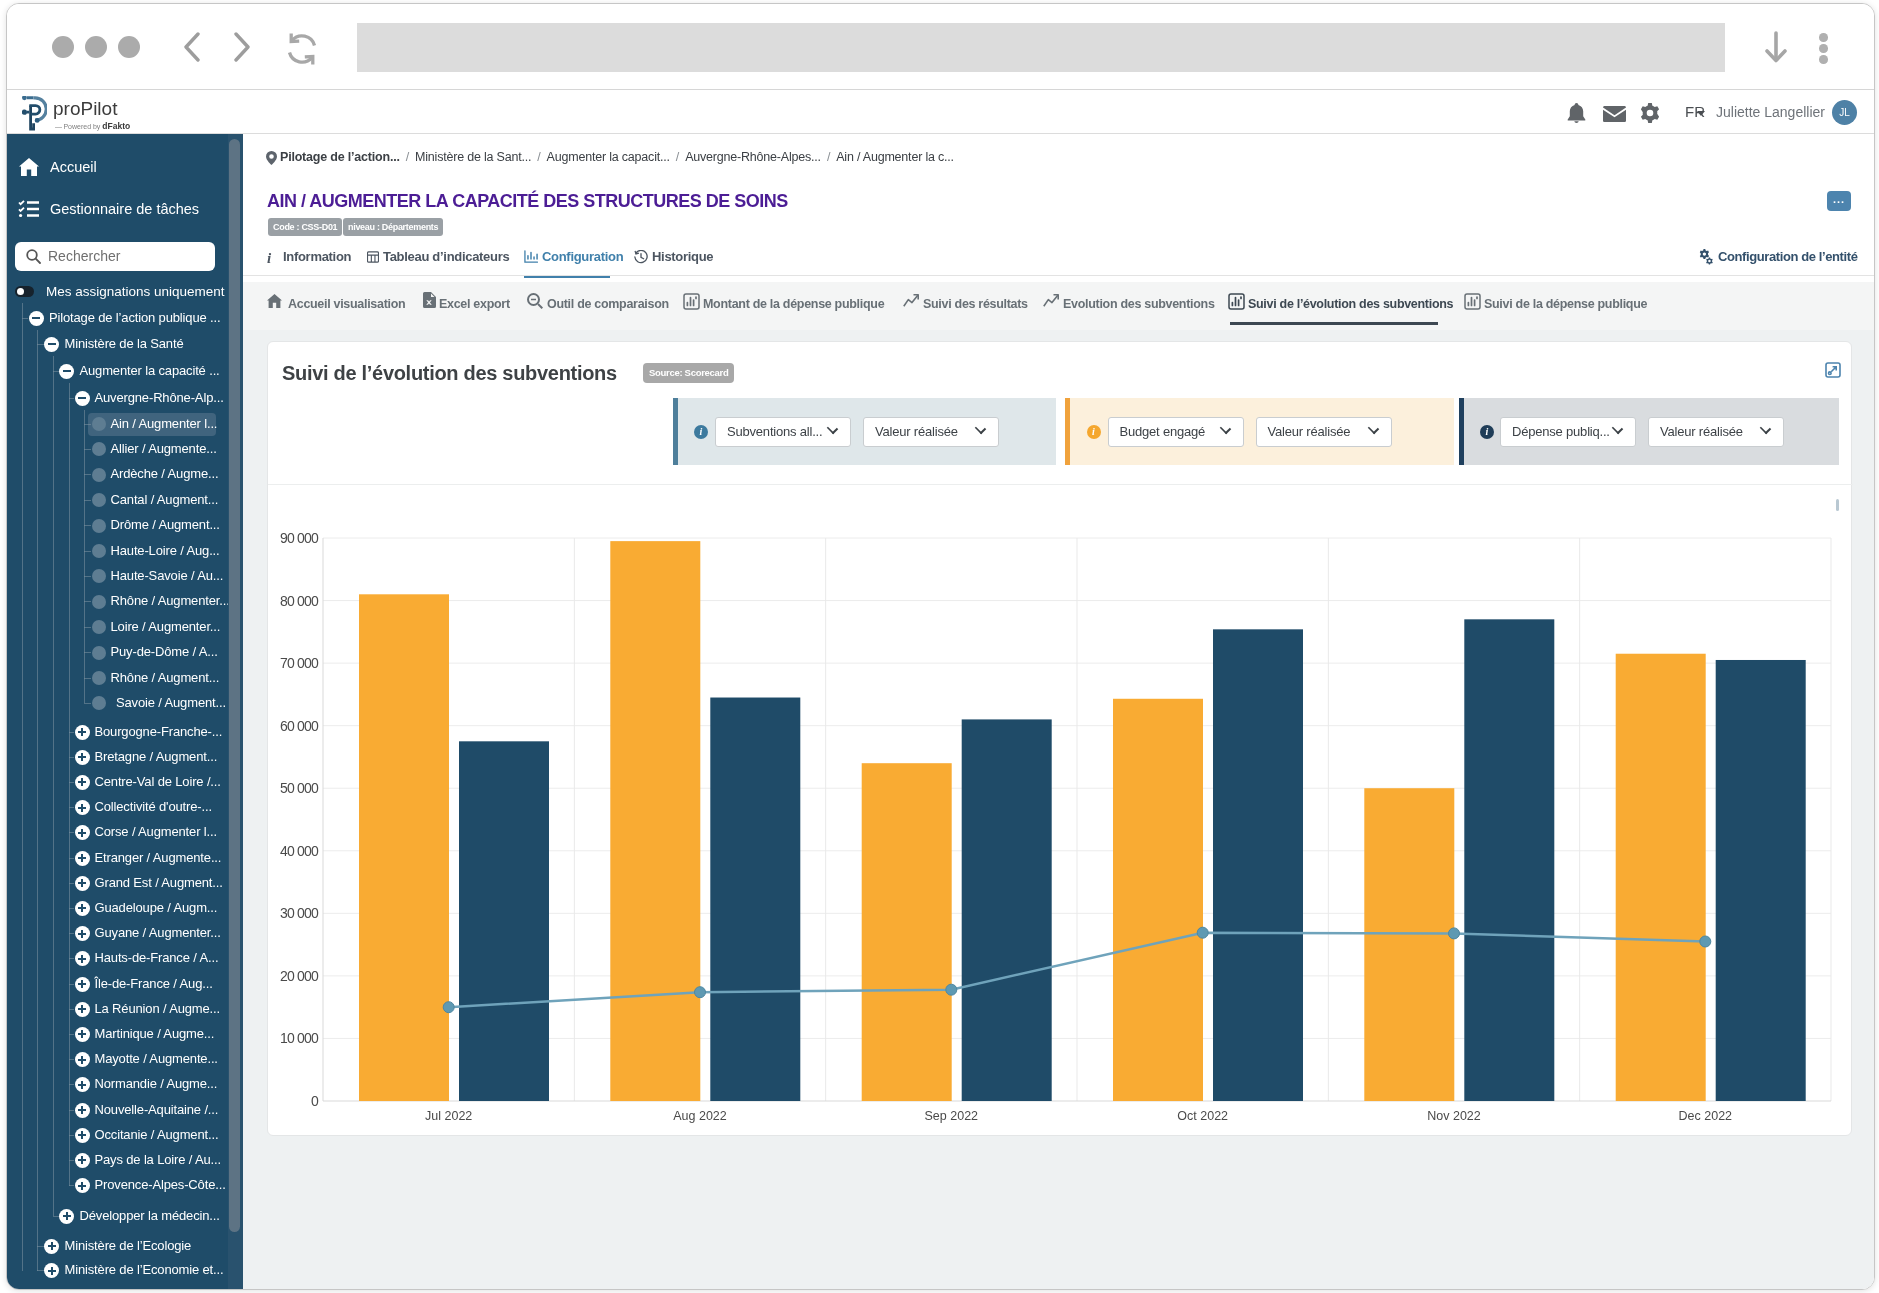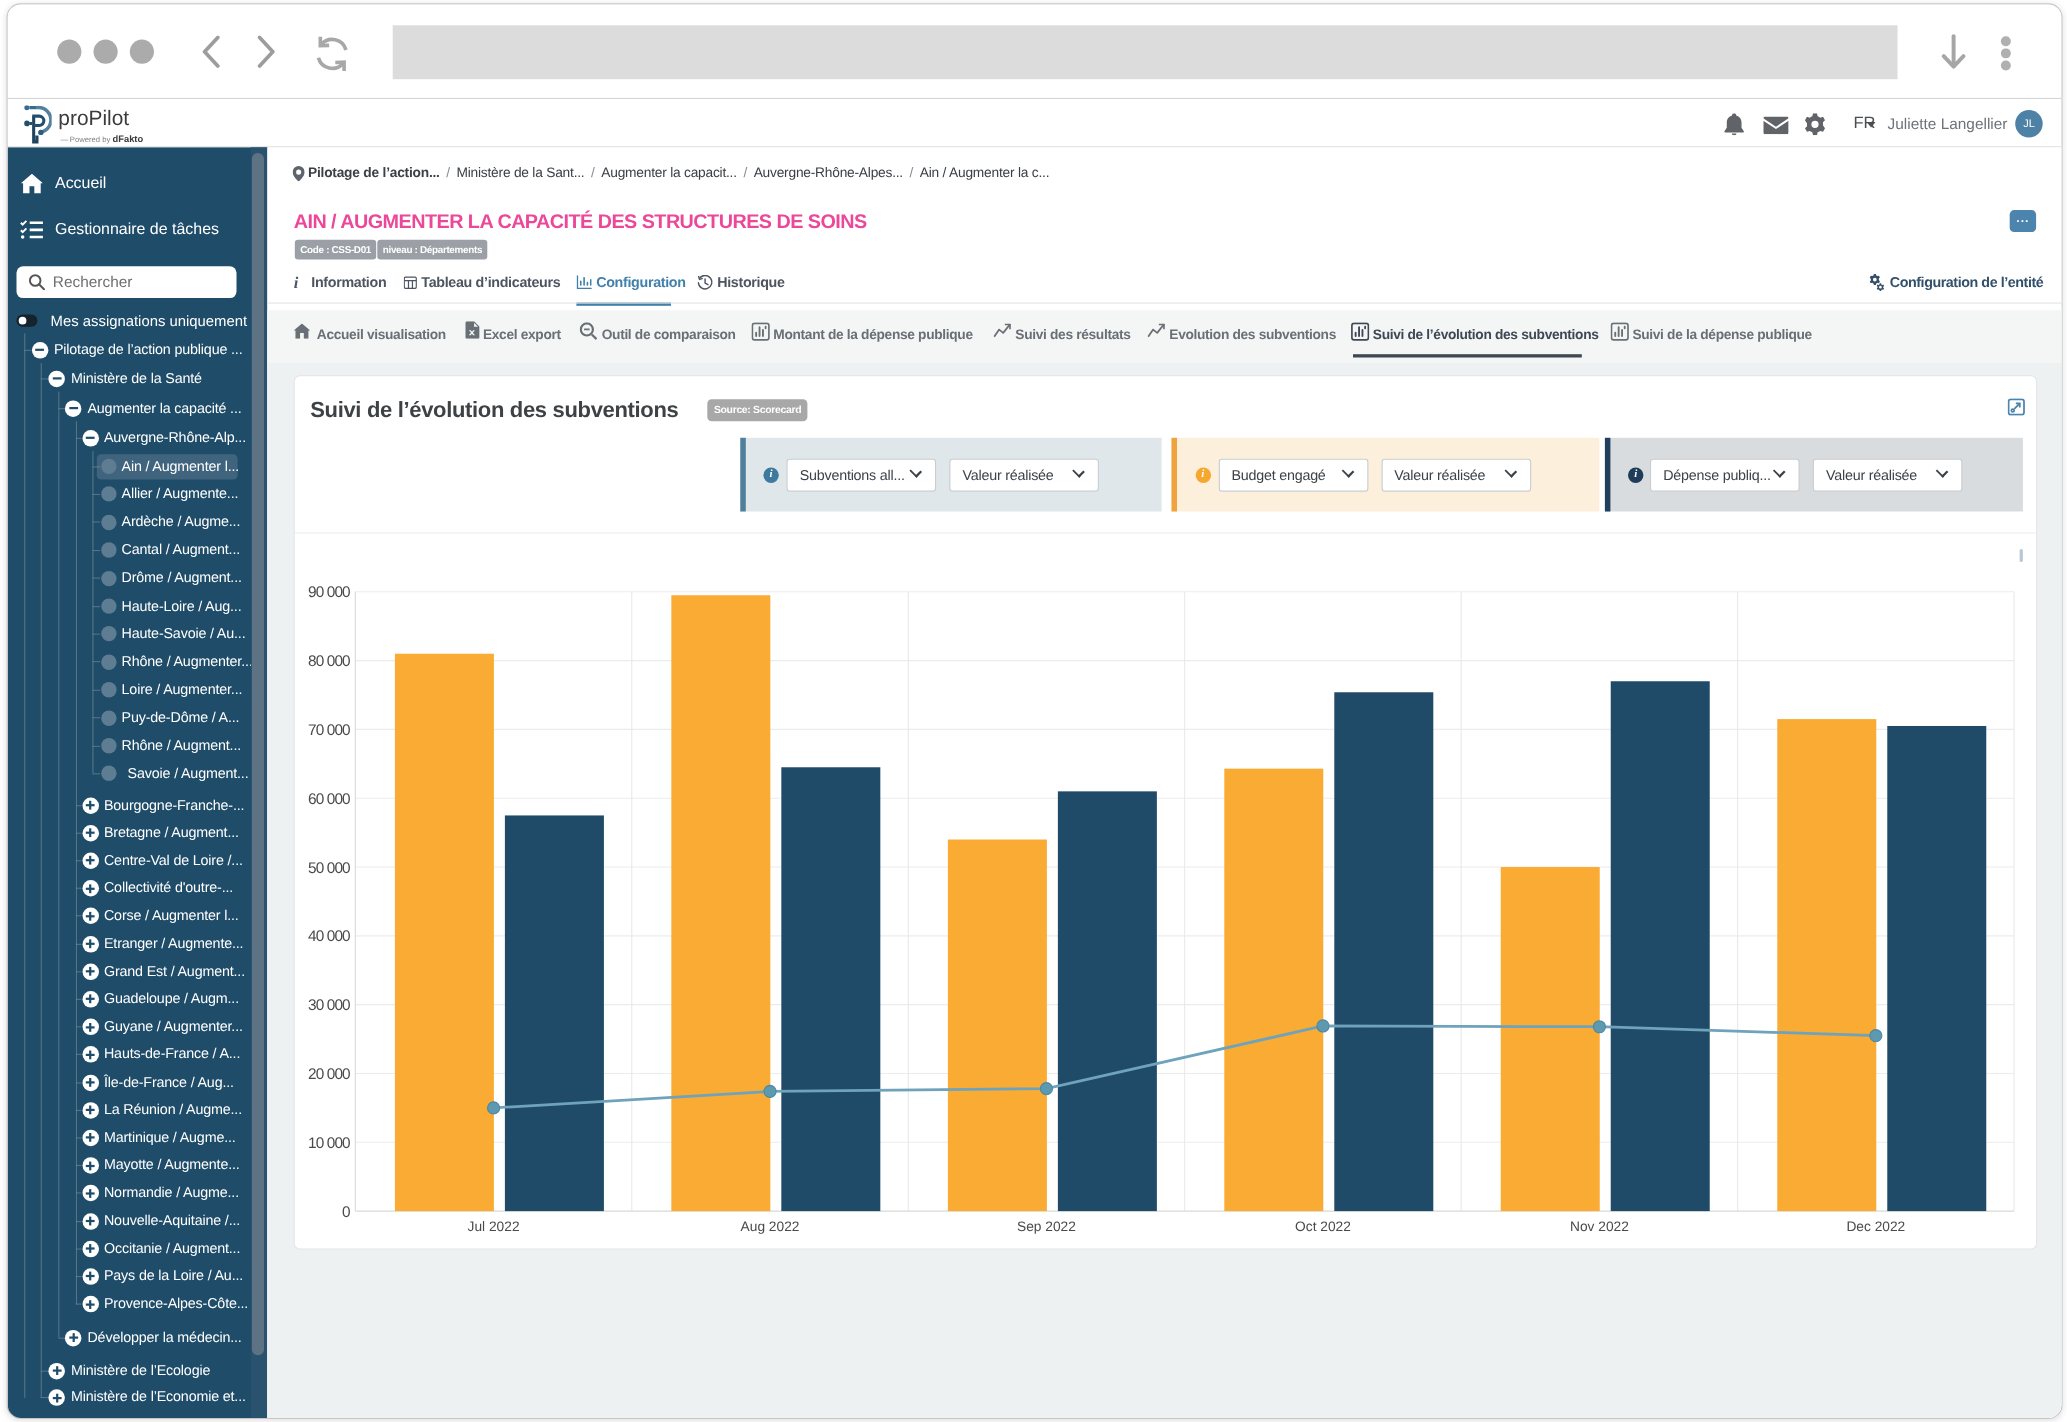--- a/index.html
+++ b/index.html
@@ -256,21 +256,21 @@
     <div class="texp plus" style="left:37.0px;top:1129.0px;"></div>
     <div class="trow" style="left:57.5px;top:1128.0px;">Ministère de l’Economie et...</div>
     <div id="sbtrack"></div>
     <div id="sbthumb"></div>
   </div>
   <div id="main">
     <svg class="abs" style="left:23px;top:17px;" width="11" height="14" viewBox="0 0 11 14" fill="#5d646c">
           <path d="M5.5 0 A5.5 5.5 0 0 1 11 5.5 C11 9.2 5.5 14 5.5 14 C5.5 14 0 9.2 0 5.5 A5.5 5.5 0 0 1 5.5 0 Z M5.5 3.2 A2.3 2.3 0 1 0 5.5 7.8 A2.3 2.3 0 1 0 5.5 3.2 Z"></path>
         </svg>
     <div class="abs" style="left:37px;top:16px;font-size:12.5px;color:#3c4045;white-space:nowrap;letter-spacing:-.2px;"><b>Pilotage de l’action...</b><span class="bsep">/</span>Ministère de la Sant...<span class="bsep">/</span>Augmenter la capacit...<span class="bsep">/</span>Auvergne-Rhône-Alpes...<span class="bsep">/</span>Ain / Augmenter la c...</div>
-    <div class="abs" style="left:24px;top:57px;font-size:18px;font-weight:bold;color:#ec4899;letter-spacing:-.5px;">AIN / AUGMENTER LA CAPACITÉ DES STRUCTURES DE SOINS</div>
+    <div class="abs" style="left:24px;top:57px;font-size:18px;font-weight:bold;color:#4c1d95;letter-spacing:-.5px;">AIN / AUGMENTER LA CAPACITÉ DES STRUCTURES DE SOINS</div>
     <div class="badge" style="left:25px;top:84px;">Code : CSS-D01</div>
     <div class="badge" style="left:100px;top:84px;">niveau : Départements</div>
     <div class="abs" style="left:1584px;top:57px;width:24px;height:20px;background:#4d84ae;border-radius:4px;color:#fff;font-size:11px;font-weight:bold;text-align:center;line-height:16px;letter-spacing:1px;">...</div>
     <div class="tab" style="left:40px;"><i style="position:absolute;left:-16px;top:1px;font-family:'Liberation Serif',serif;font-weight:bold;font-size:15px;">i</i>Information</div>
     <svg class="tico" style="left:124px;top:117px;" width="12" height="12" viewBox="0 0 16 15" fill="none" stroke="#4c5560" stroke-width="1.5">
           <rect x=".7" y=".7" width="14.6" height="13.6" rx="1.5"></rect>
           <path d="M.7 5 L15.3 5 M5.8 5 L5.8 14.3 M10.6 5 L10.6 14.3"></path>
         </svg>
     <div class="tab" style="left:140px;">Tableau d’indicateurs</div>
     <svg class="tico" style="left:281px;top:116px;" width="14" height="13" viewBox="0 0 16 15" fill="none" stroke="#4080ab" stroke-width="1.5">

